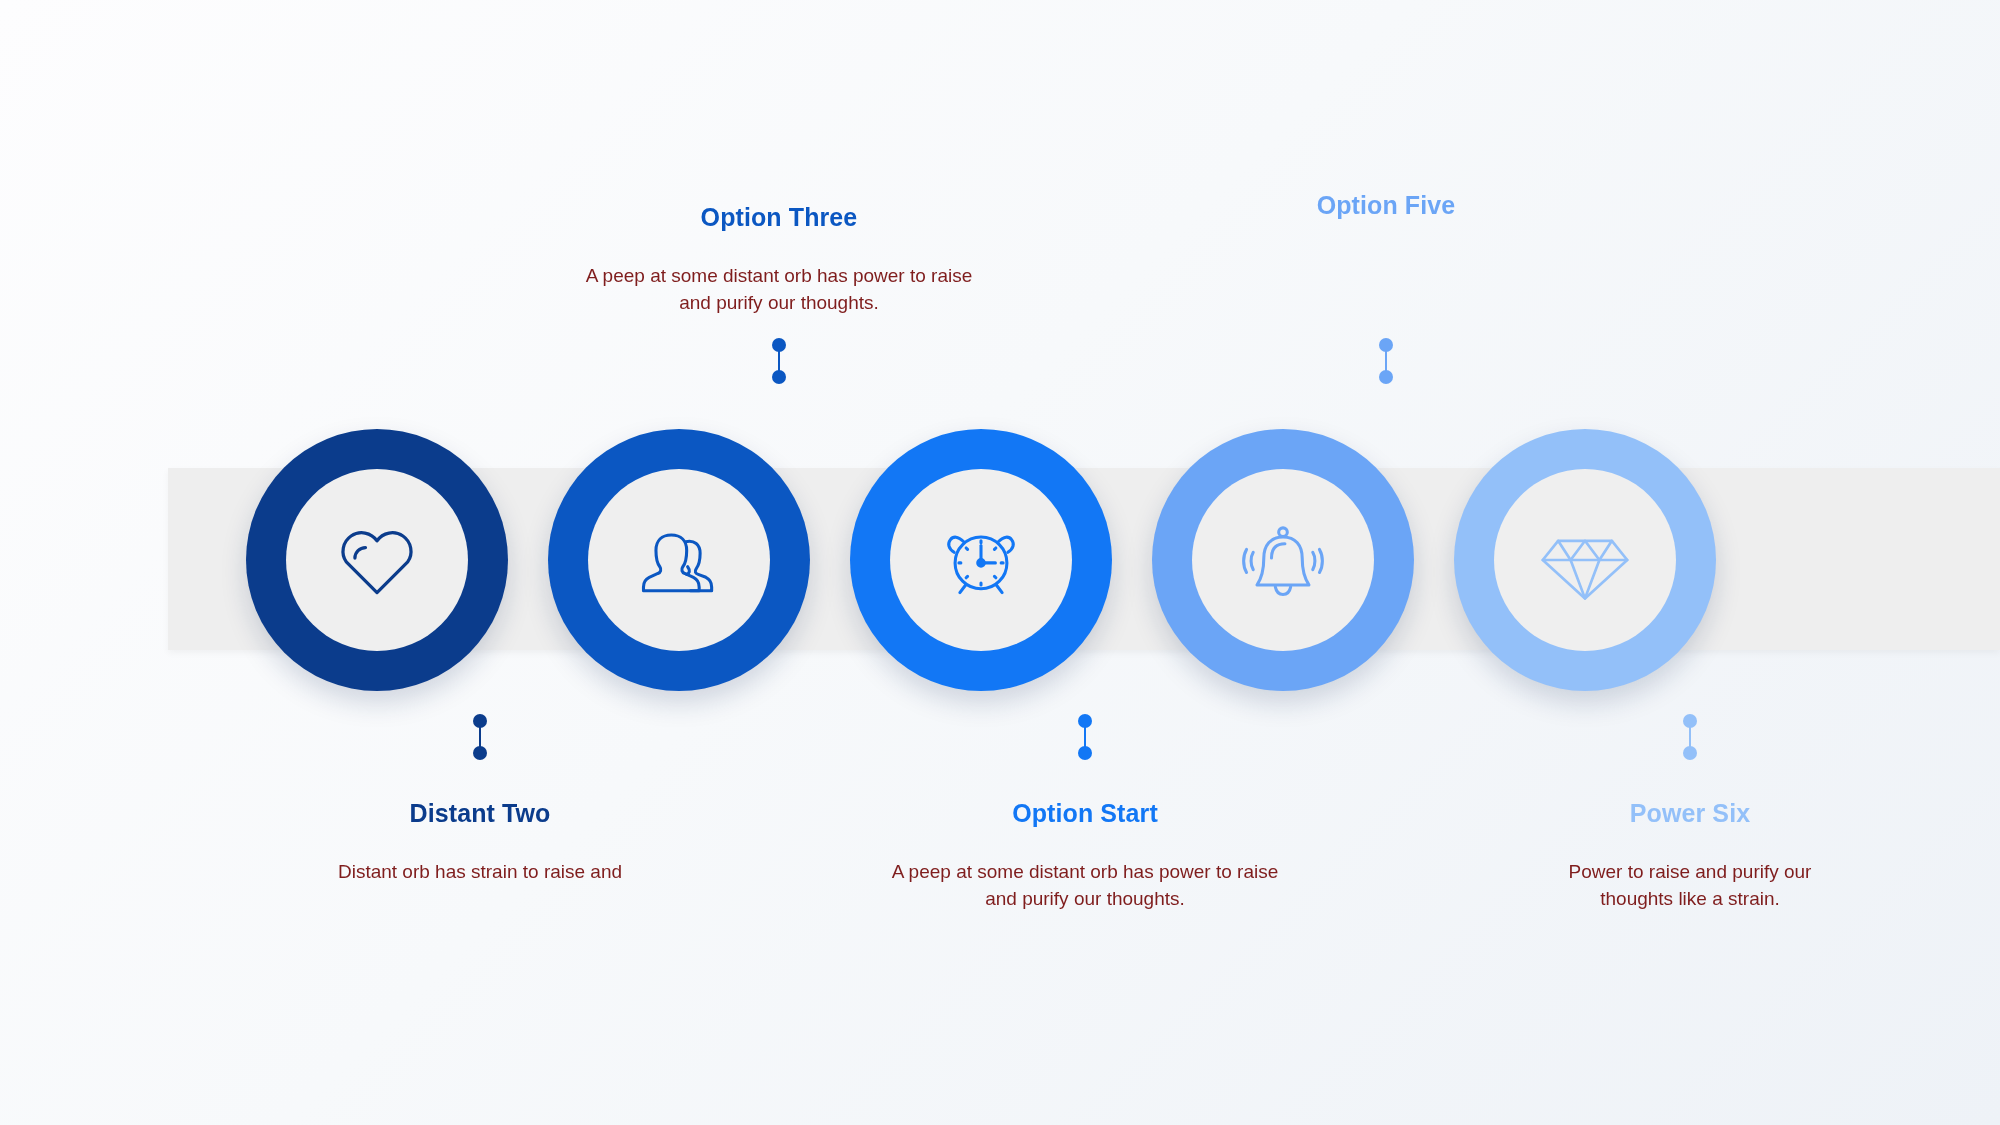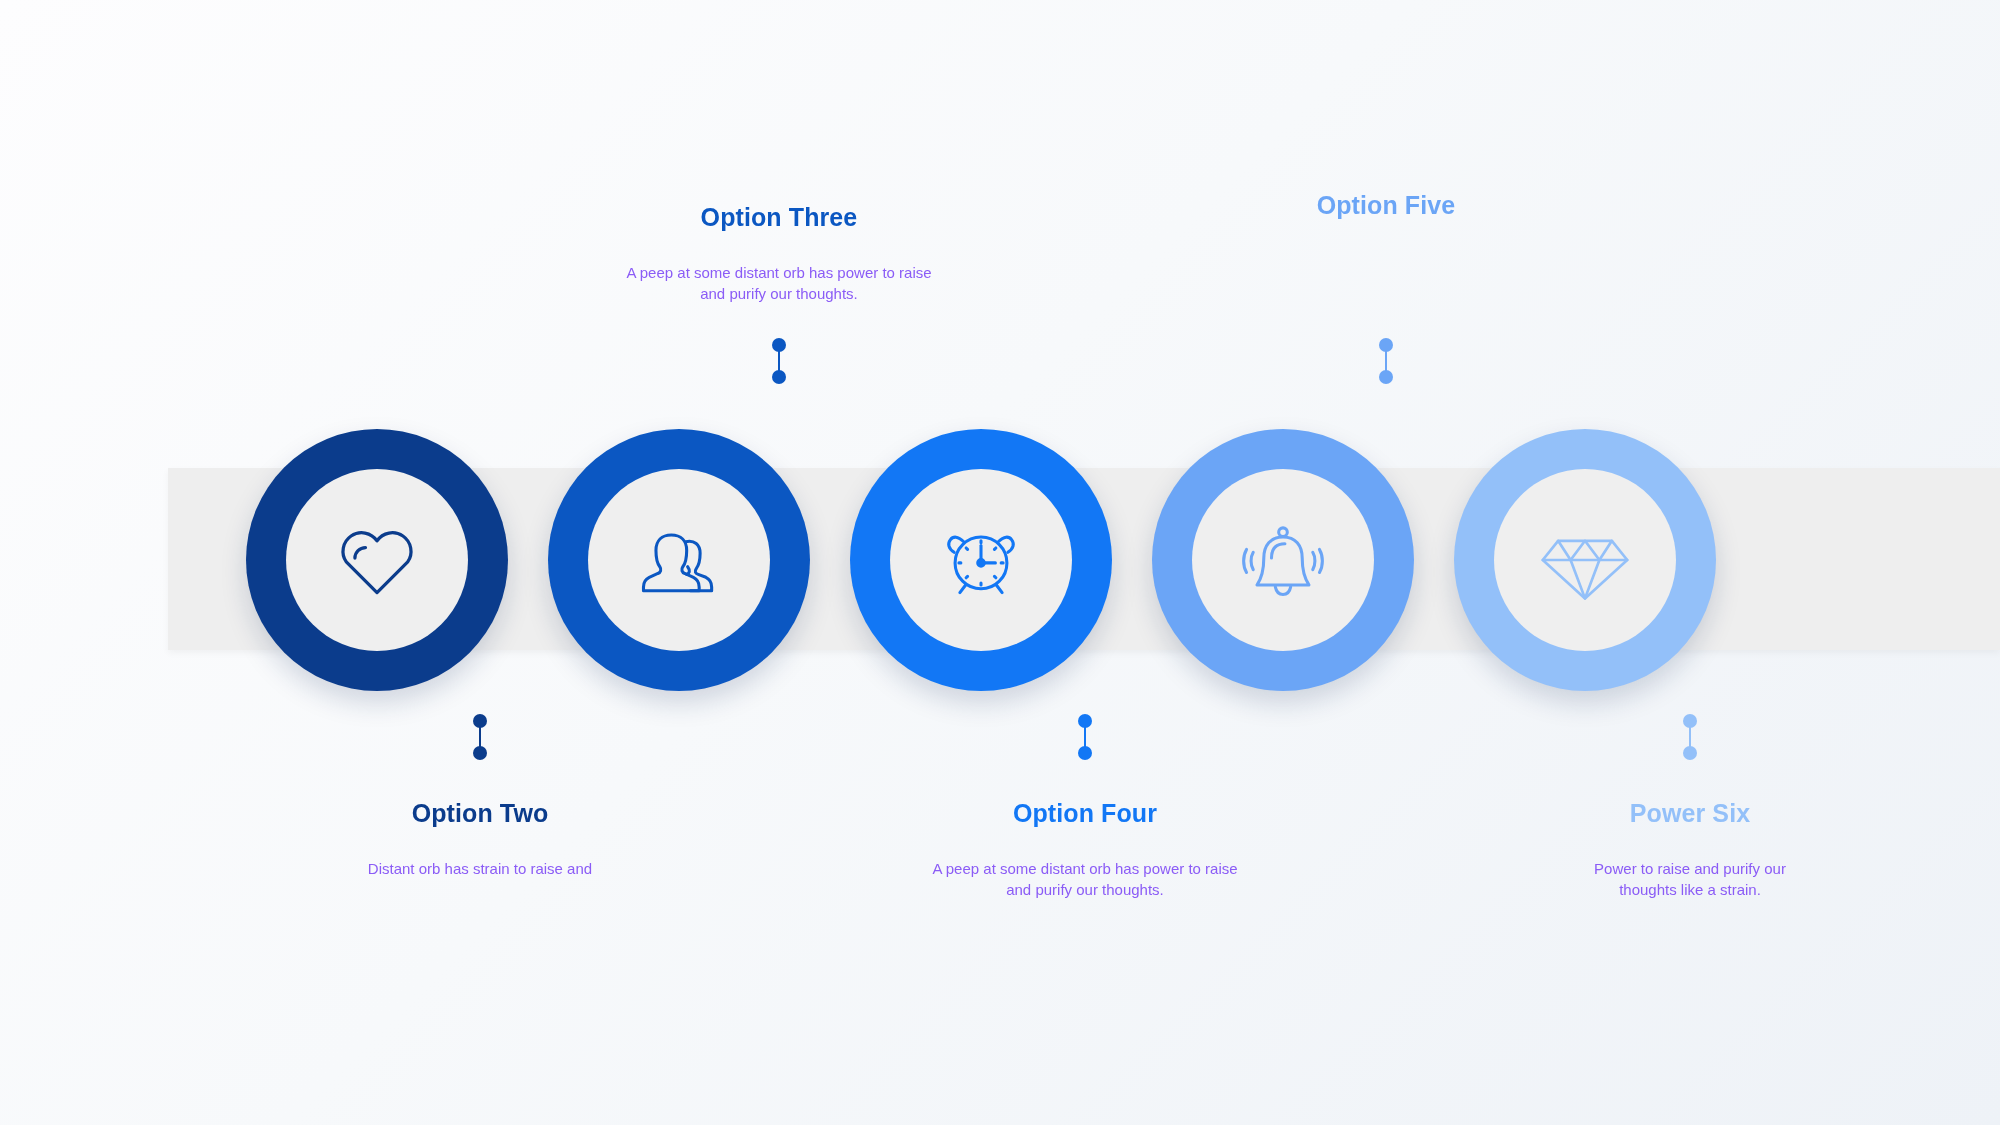--- a/index.html
+++ b/index.html
@@ -113,22 +113,22 @@
     text-align: center;
   }
   .label-title {
     font-size: 25px;
     font-weight: bold;
     letter-spacing: 0.1px;
     margin: 0 0 30px 0;
     line-height: 1.1;
   }
   .label-desc {
-    font-size: 15px;
-    color: #8b5cf6;
+    font-size: 19px;
+    color: #7f1d1d;
     line-height: 1.45;
     margin: 8px;
     font-weight: normal;
   }
 </style>
 </head>
 <body>
 
 <div class="band"></div>
 
@@ -256,28 +256,28 @@
   </div>
 </div>
 
 <div class="label-block" style="left:1176px; top:192px;">
   <div class="label-title" style="color:#6ba5f6;">Option Five</div>
   <div class="label-desc">
   </div>
 </div>
 
 <div class="label-block" style="left:270px; top:800px;">
-  <div class="label-title" style="color:#0b3c8c;">Option Two</div>
+  <div class="label-title" style="color:#0b3c8c;">Distant Two</div>
   <div class="label-desc">
     <div>Distant orb has strain to raise and</div>
   </div>
 </div>
 
 <div class="label-block" style="left:875px; top:800px;">
-  <div class="label-title" style="color:#1277f5;">Option Four</div>
+  <div class="label-title" style="color:#1277f5;">Option Start</div>
   <div class="label-desc">
     <div>A peep at some distant orb has power to raise</div>
     <div>and purify our thoughts.</div>
   </div>
 </div>
 
 <div class="label-block" style="left:1480px; top:800px;">
   <div class="label-title" style="color:#93c0f9;">Power Six</div>
   <div class="label-desc">
     <div>Power to raise and purify our</div>

